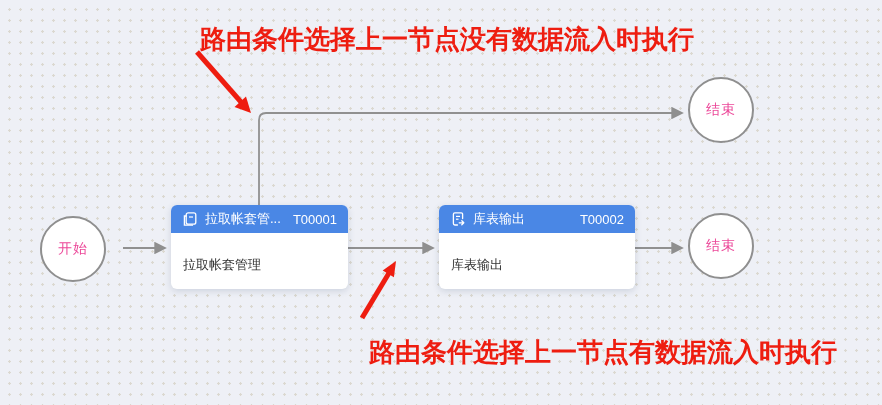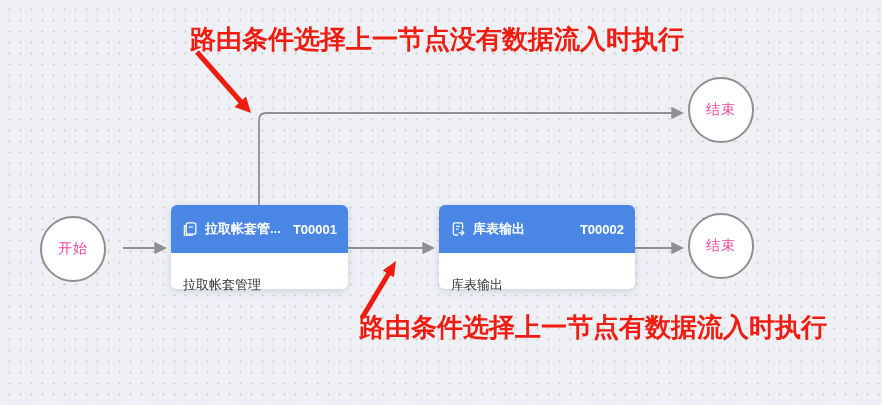--- a/index.html
+++ b/index.html
@@ -53,24 +53,23 @@
   .task-node-1 { left: 171px; }
   .task-node-2 { left: 439px; width: 196px; }
 
   .task-header {
     height: 28px;
     background: #4a87e5;
     border-radius: 6px 6px 0 0;
     display: flex;
     align-items: center;
     gap: 7px;
-    padding: 10px 11px;
+    padding: 0 11px;
     color: #ffffff;
     font-size: 13px;
-    font-weight: bold;
   }
   .task-header .task-title {
     flex: 1 1 auto;
     white-space: nowrap;
     overflow: hidden;
   }
   .task-header .task-id { flex: 0 0 auto; }
   .task-header svg { display: block; }
 
   .task-body {
@@ -82,23 +81,24 @@
     color: #333333;
   }
 
   .annotation {
     position: absolute;
     color: #ee1d10;
     font-weight: bold;
     font-size: 26px;
     line-height: 1.2;
     white-space: nowrap;
+    margin-left: 10px;
   }
   .annotation-top { left: 190px; top: 24px; }
-  .annotation-bottom { left: 359px; top: 312px; }
+  .annotation-bottom { left: 359px; top: 337px; }
 </style>
 </head>
 <body>
 
 <div class="canvas">
 
   <svg class="layer" viewBox="0 0 882 405" xmlns="http://www.w3.org/2000/svg">
     <defs>
       <marker id="arrowGray" viewBox="0 0 10 10" refX="8.5" refY="5" markerWidth="7" markerHeight="7" orient="auto">
         <path d="M0,0 L10,5 L0,10 z" fill="#8f8f8f"></path>

